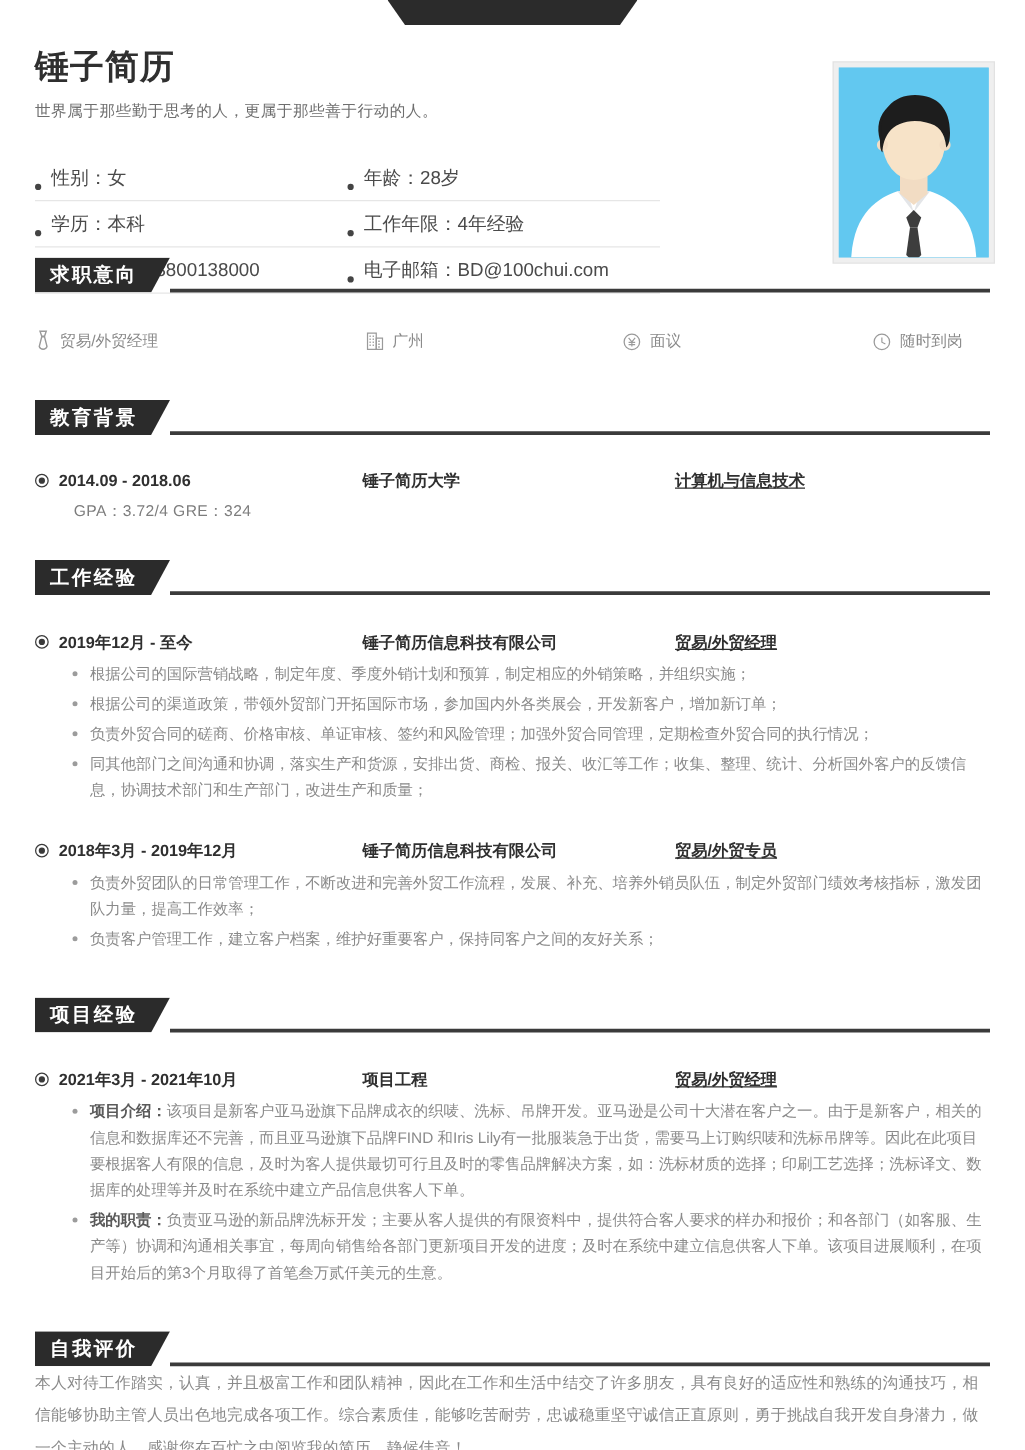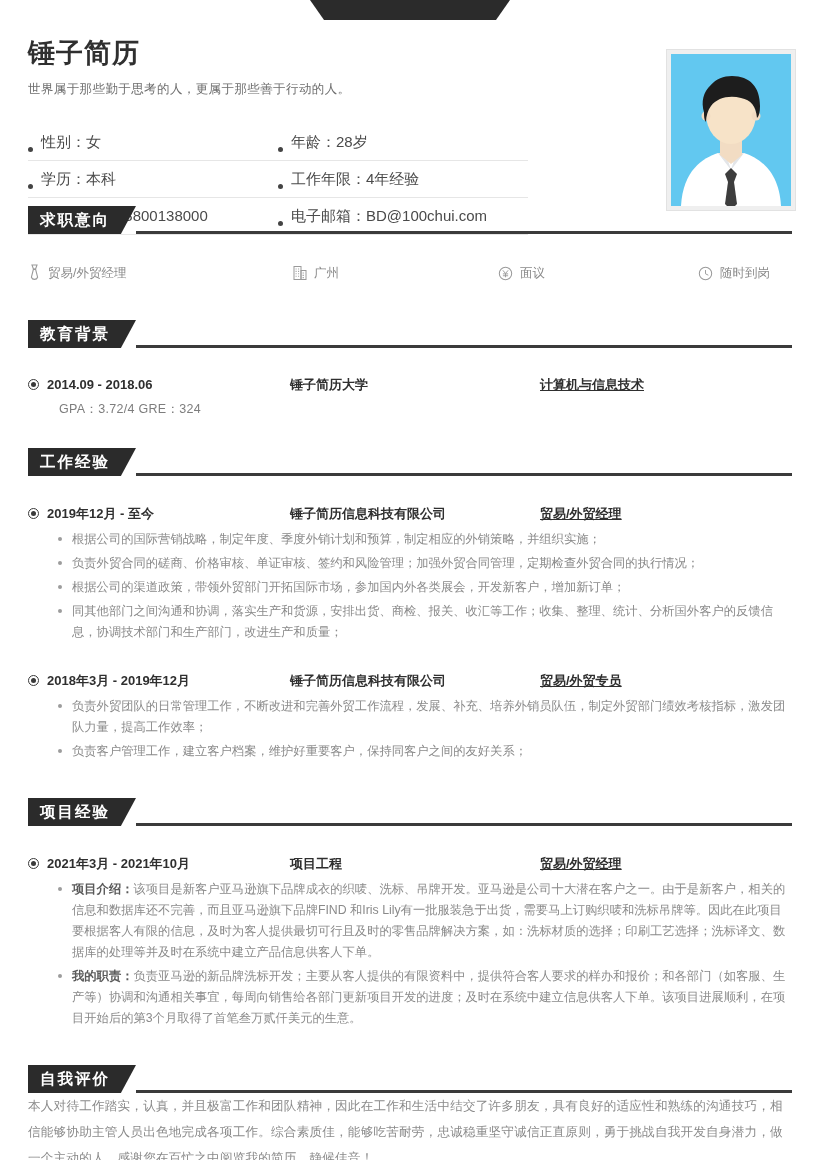--- a/index.html
+++ b/index.html
@@ -244,22 +244,22 @@
 
     <div class="entry">
       <div class="entry-head">
         <span class="target-dot"></span>
         <span class="col-date">2019年12月 - 至今</span>
         <span class="col-org">锤子简历信息科技有限公司</span>
         <span class="col-role">贸易/外贸经理</span>
       </div>
       <ul class="bullets">
         <li>根据公司的国际营销战略，制定年度、季度外销计划和预算，制定相应的外销策略，并组织实施；</li>
+        <li>根据公司的渠道政策，带领外贸部门开拓国际市场，参加国内外各类展会，开发新客户，增加新订单；</li>
         <li>负责外贸合同的磋商、价格审核、单证审核、签约和风险管理；加强外贸合同管理，定期检查外贸合同的执行情况；</li>
-        <li>根据公司的渠道政策，带领外贸部门开拓国际市场，参加国内外各类展会，开发新客户，增加新订单；</li>
         <li>同其他部门之间沟通和协调，落实生产和货源，安排出货、商检、报关、收汇等工作；收集、整理、统计、分析国外客户的反馈信息，协调技术部门和生产部门，改进生产和质量；</li>
       </ul>
     </div>
 
     <div class="entry">
       <div class="entry-head">
         <span class="target-dot"></span>
         <span class="col-date">2018年3月 - 2019年12月</span>
         <span class="col-org">锤子简历信息科技有限公司</span>
         <span class="col-role">贸易/外贸专员</span>

